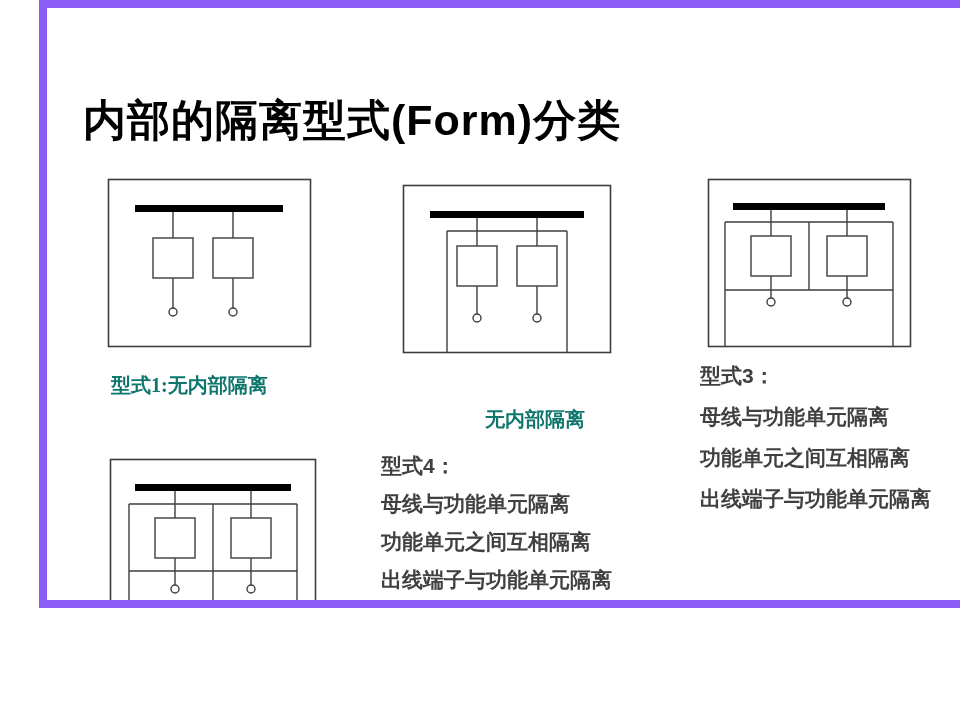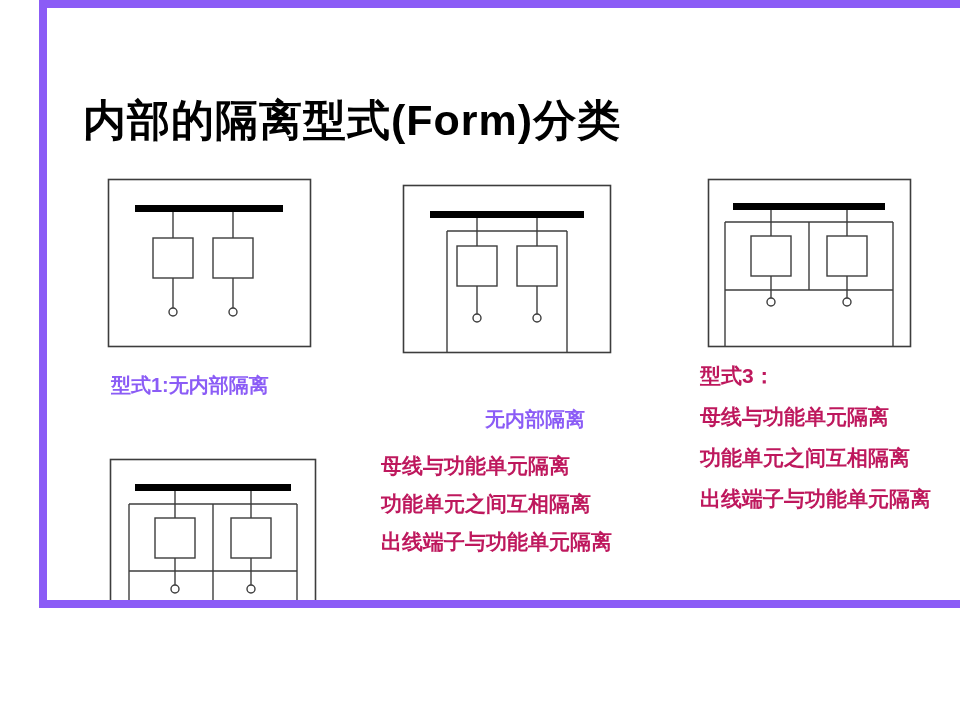--- a/index.html
+++ b/index.html
@@ -37,32 +37,33 @@
   .busbar   { fill: #000000; }
   .unit     { fill: #ffffff; stroke: #3d3d3d; stroke-width: 1.4; }
   .terminal { fill: #ffffff; stroke: #3d3d3d; stroke-width: 1.4; }
   .wire     { stroke: #3d3d3d; stroke-width: 1.4; }
   .partition{ stroke: #3d3d3d; stroke-width: 1.4; }
 
   .caption {
     position: absolute;
     font-size: 20px;
     font-weight: 600;
-    color: #8b5cf6;
+    color: #0f766e;
     white-space: nowrap;
+    font-family: Liberation Serif, serif;
   }
   .l1  { left: 64px;  top: 364px; }
   .l2a { left: 357px; top: 364px; }
   .l2b { left: 438px; top: 398px; }
 
   .tblock {
     position: absolute;
     font-size: 21px;
     font-weight: 600;
-    color: #be185d;
+    color: #404040;
     white-space: nowrap;
   }
   .b3 { left: 653px; top: 354px; }
   .b3 div { margin-bottom: 13px; }
   .b4 { left: 334px; top: 444px; }
   .b4 div { margin-bottom: 10px; }
 
   .watermark {
     position: absolute;
     left: 632px;
@@ -164,20 +165,21 @@
   <div class="caption l2b">无内部隔离</div>
 
   <div class="tblock b3">
     <div>型式3：</div>
     <div>母线与功能单元隔离</div>
     <div>功能单元之间互相隔离</div>
     <div>出线端子与功能单元隔离</div>
   </div>
 
   <div class="tblock b4">
+    <div>型式4：</div>
     <div>母线与功能单元隔离</div>
     <div>功能单元之间互相隔离</div>
     <div>出线端子与功能单元隔离</div>
   </div>
 
   <div class="watermark">
     <svg width="58" height="44" viewBox="0 0 58 44">
       <path d="M3 40 C 12 16, 30 6, 55 12" fill="none" stroke="#9a9a9a" stroke-width="4" stroke-linecap="round"></path>
       <path d="M8 41 C 18 28, 34 23, 50 27" fill="none" stroke="#a8a8a8" stroke-width="3" stroke-linecap="round"></path>
     </svg>

